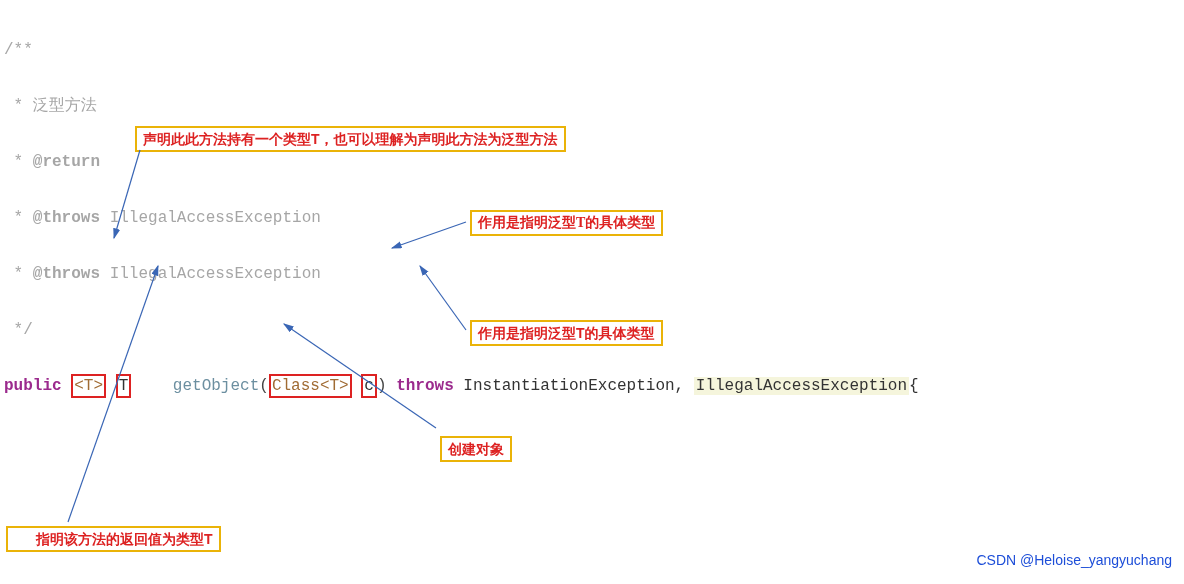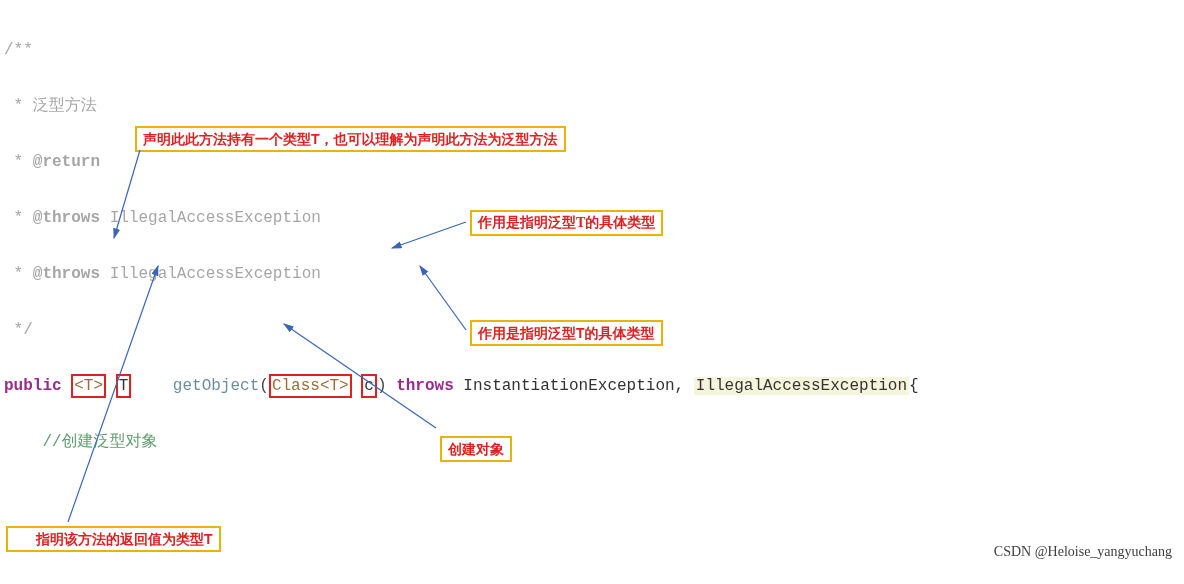--- a/index.html
+++ b/index.html
@@ -49,38 +49,37 @@
 }
 .hl-area { background: #f5f5dc; padding: 0 2px; }
 svg#arrows {
   position: absolute; left: 0; top: 0;
   width: 1184px; height: 584px;
   pointer-events: none;
 }
 .watermark {
   position: absolute;
   right: 12px;
-  bottom: 24px;
-  color: #404040;
+  bottom: 16px;
+  color: #1d4ed8;
   font-size: 14px;
-  font-family: Liberation Serif, serif;
+  font-family: Liberation Sans, sans-serif;
 }
 </style>
 </head>
 <body>
 
 <div class="code-area">
 <span class="line"><span class="c-jdoc">/**</span></span>
 <span class="line"><span class="c-jdoc"> * </span><span class="c-jdoc">泛型方法</span></span>
 <span class="line"><span class="c-jdoc"> * </span><span class="c-jdoc-tag">@return</span></span>
 <span class="line"><span class="c-jdoc"> * </span><span class="c-jdoc-tag">@throws</span><span class="c-jdoc"> IllegalAccessException</span></span>
 <span class="line"><span class="c-jdoc"> * </span><span class="c-jdoc-tag">@throws</span><span class="c-jdoc"> IllegalAccessException</span></span>
 <span class="line"><span class="c-jdoc"> */</span></span>
 <span class="line"><span class="c-keyword">public</span><span> </span><span class="redbox c-type" id="box-gen">&lt;T&gt;</span><span> </span><span class="redbox c-plain" id="box-ret">T</span><span class="c-ident"> getObject</span><span class="c-paren">(</span><span class="redbox" id="box-class"><span class="c-type">Class</span><span class="c-type">&lt;T&gt;</span></span><span> </span><span class="redbox c-plain" id="box-c">c</span><span class="c-paren">)</span><span> </span><span class="c-keyword">throws</span><span class="c-plain"> InstantiationException, </span><span class="hl-area c-plain">IllegalAccessException</span><span class="c-plain">{</span></span>
-<span class="line"><span>    </span><span class="c-comment">//创建泛型对象</span></span>
 
 
 
 </div>
 
 <div class="ann" style="left:135px; top:126px;">声明此此方法持有一个类型T，也可以理解为声明此方法为泛型方法</div>
 <div class="ann" style="left:470px; top:210px;font-family:Liberation Serif, serif;">作用是指明泛型T的具体类型</div>
 <div class="ann" style="left:470px; top:320px;">作用是指明泛型T的具体类型</div>
 <div class="ann" style="left:440px; top:436px;">创建对象</div>
 <div class="ann" style="left:6px; top:526px;padding-left:28px;">指明该方法的返回值为类型T</div>

